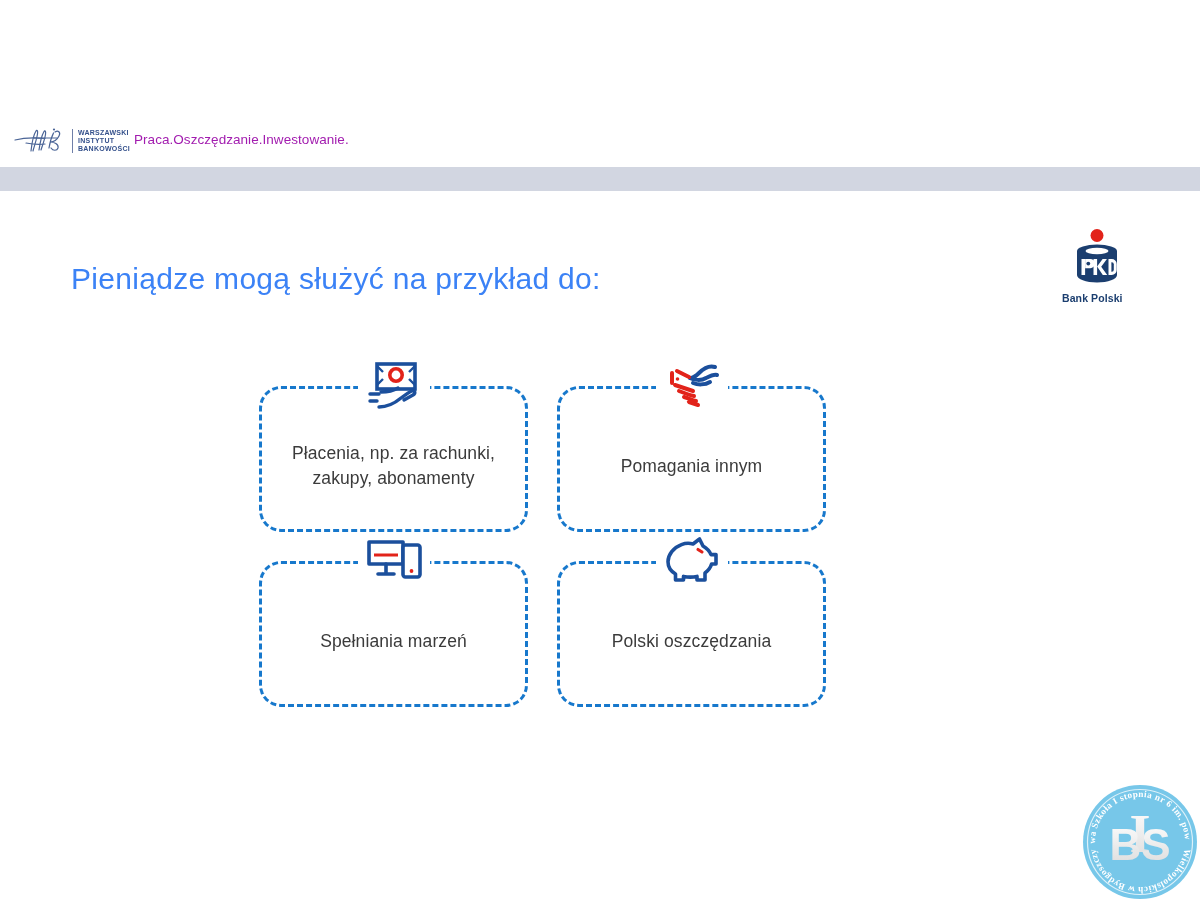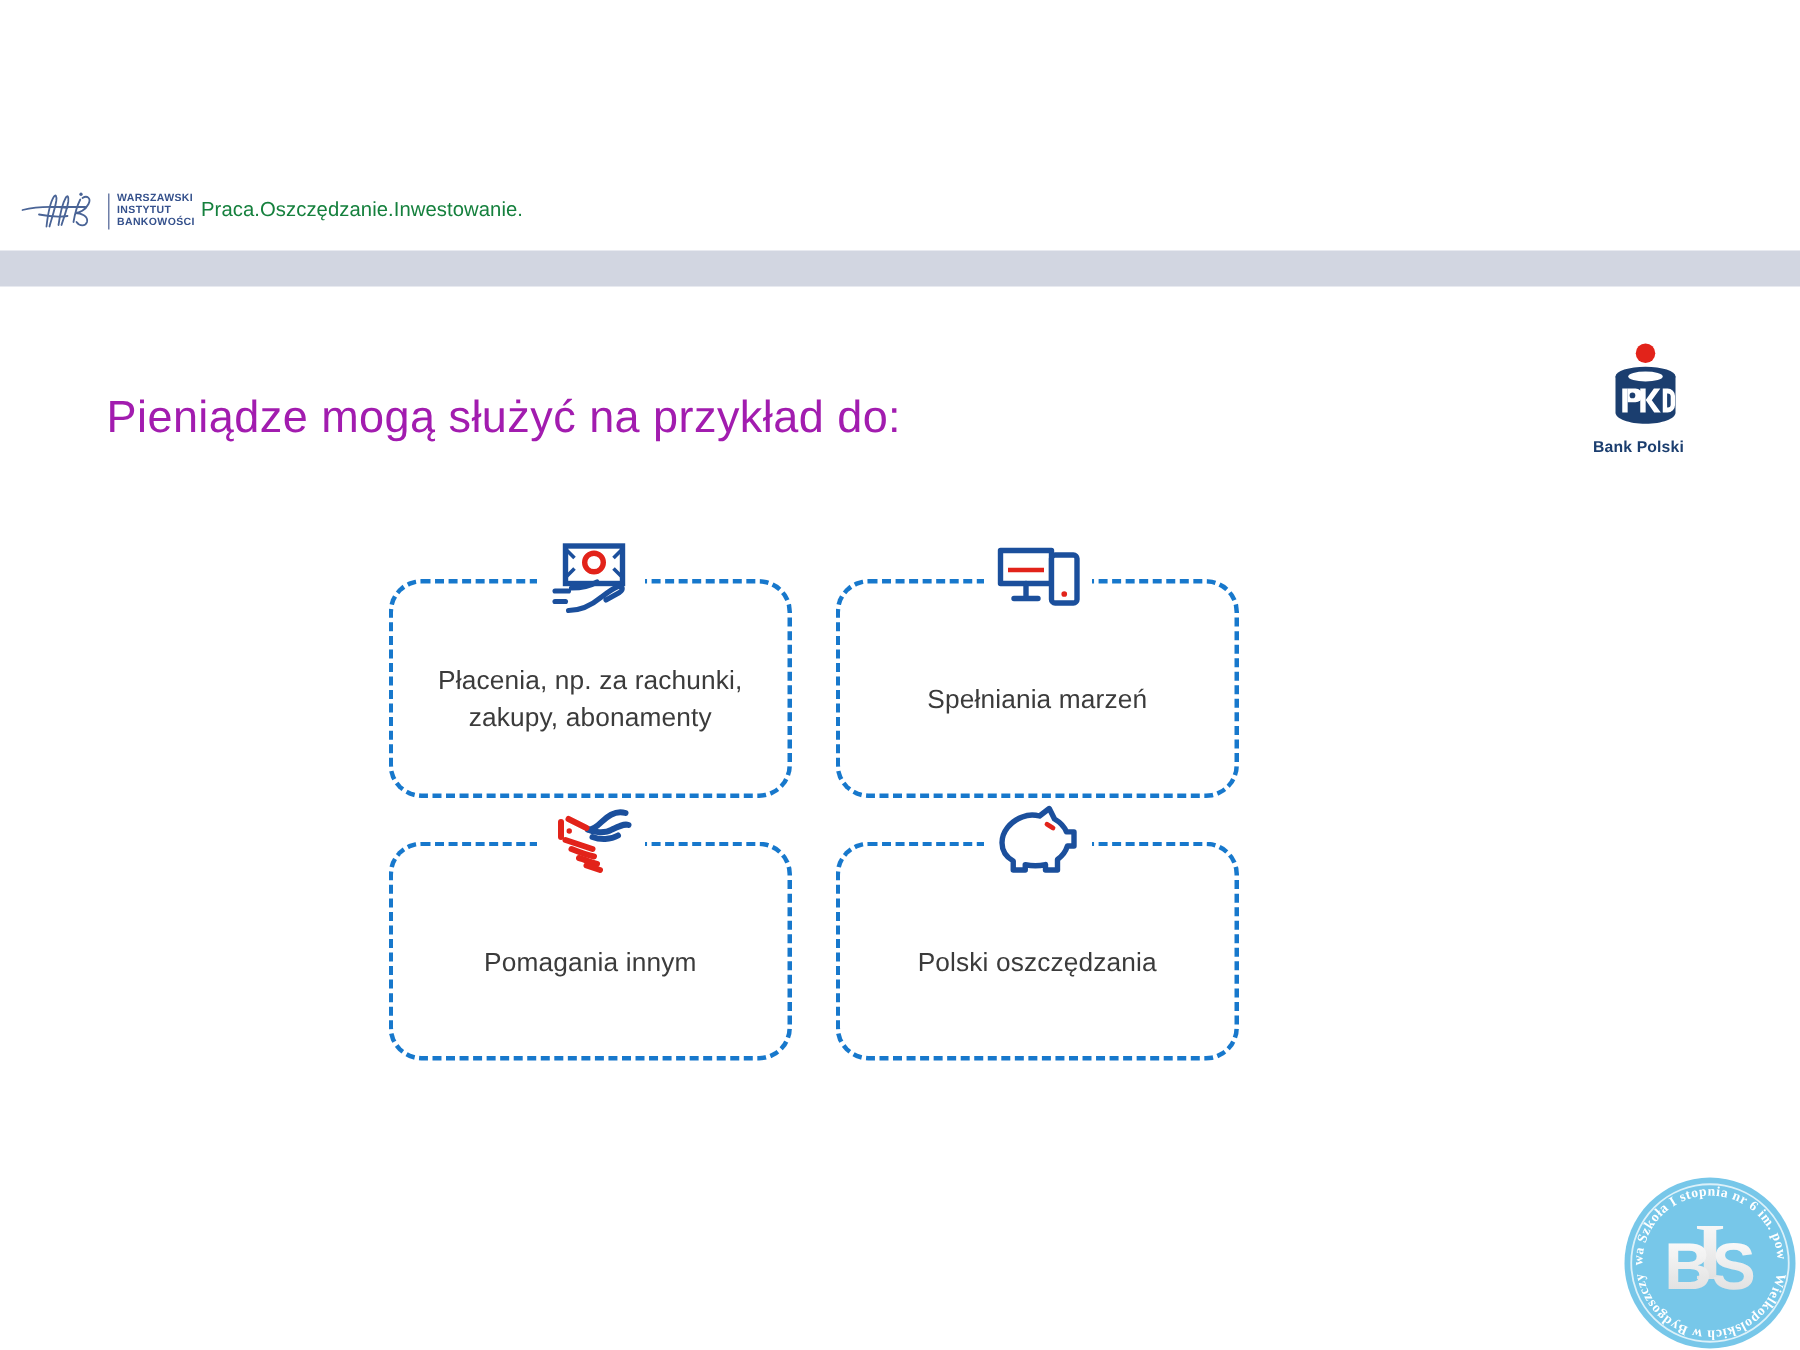--- a/index.html
+++ b/index.html
@@ -53,41 +53,41 @@
     font-weight: 700;
     letter-spacing: 0.25px;
     color: #35518c;
     white-space: nowrap;
   }
   #header-tagline {
     position: absolute;
     left: 134px;
     top: 132px;
     font-size: 13.5px;
-    color: #15803d;
+    color: #a21caf;
     letter-spacing: 0.05px;
     white-space: nowrap;
   }
   #header-band {
     position: absolute;
     left: 0;
     top: 167px;
     width: 1200px;
     height: 24px;
     background: #d2d6e1;
   }
 
   
   #slide-title {
     position: absolute;
     left: 71px;
     top: 262px;
     font-size: 30px;
     font-weight: 400;
-    color: #a21caf;
+    color: #3b82f6;
     letter-spacing: 0.3px;
     white-space: nowrap;
   }
 
   
   #pko-logo {
     position: absolute;
     left: 1062px;
     top: 228px;
     width: 70px;
@@ -228,48 +228,48 @@
         <path d="M14 46 C22 46, 30 42, 36 37 C40 34, 44 31, 47 30 C50 29, 51 32, 48 34 L39 39" fill="none" stroke="#1b4f9c" stroke-width="3.4" stroke-linecap="round" stroke-linejoin="round"></path>
         <path d="M16 31 C22 31, 28 30, 33 27" fill="none" stroke="#1b4f9c" stroke-width="3.4" stroke-linecap="round"></path>
       </svg>
     </div>
     <div class="card-label">Płacenia, np. za rachunki, zakupy, abonamenty</div>
   </div>
 
   <div class="info-card">
     <div class="card-icon">
       <svg width="58" height="50" viewBox="0 0 58 50">
-        <path d="M4 6 h34 v22 h-34 z" fill="none" stroke="#1b4f9c" stroke-width="3.6" stroke-linejoin="round"></path>
-        <path d="M21 28 v8 M13 38 h16" stroke="#1b4f9c" stroke-width="3.6" fill="none" stroke-linecap="round"></path>
-        <path d="M9 19 h24" stroke="#e2231a" stroke-width="3" fill="none"></path>
-        <rect x="38" y="9" width="17" height="32" rx="2.4" fill="#ffffff" stroke="#1b4f9c" stroke-width="3.6"></rect>
-        <circle cx="46.5" cy="35" r="1.9" fill="#e2231a"></circle>
-      </svg>
-    </div>
-    <div class="card-label">Spełniania marzeń</div>
-  </div>
-
-  <div class="info-card">
-    <div class="card-icon">
-      <svg width="58" height="50" viewBox="0 0 58 50">
         <g stroke-linecap="round" stroke-linejoin="round" fill="none">
           <path d="M52 6 C46 4, 40 8, 36 12 C33 15, 30 17, 27 17" stroke="#1b4f9c" stroke-width="4"></path>
           <path d="M27 17 C31 19, 38 20, 43 17 C47 15, 51 13, 54 14" stroke="#1b4f9c" stroke-width="4"></path>
           <path d="M30 22 C35 24, 42 24, 47 21" stroke="#1b4f9c" stroke-width="4"></path>
           <path d="M9 12 L9 22" stroke="#e2231a" stroke-width="4"></path>
           <path d="M14 10 C18 12, 22 14, 26 16" stroke="#e2231a" stroke-width="4"></path>
           <path d="M12 24 C18 26, 24 28, 30 30" stroke="#e2231a" stroke-width="4"></path>
           <path d="M16 30 C21 32, 26 34, 31 35" stroke="#e2231a" stroke-width="4"></path>
           <path d="M21 36 C25 37, 29 39, 33 40" stroke="#e2231a" stroke-width="4"></path>
           <path d="M26 41 C29 42, 32 43, 35 44" stroke="#e2231a" stroke-width="4"></path>
         </g>
         <circle cx="14.5" cy="18" r="1.8" fill="#e2231a"></circle>
       </svg>
     </div>
     <div class="card-label">Pomagania innym</div>
+  </div>
+
+  <div class="info-card">
+    <div class="card-icon">
+      <svg width="58" height="50" viewBox="0 0 58 50">
+        <path d="M4 6 h34 v22 h-34 z" fill="none" stroke="#1b4f9c" stroke-width="3.6" stroke-linejoin="round"></path>
+        <path d="M21 28 v8 M13 38 h16" stroke="#1b4f9c" stroke-width="3.6" fill="none" stroke-linecap="round"></path>
+        <path d="M9 19 h24" stroke="#e2231a" stroke-width="3" fill="none"></path>
+        <rect x="38" y="9" width="17" height="32" rx="2.4" fill="#ffffff" stroke="#1b4f9c" stroke-width="3.6"></rect>
+        <circle cx="46.5" cy="35" r="1.9" fill="#e2231a"></circle>
+      </svg>
+    </div>
+    <div class="card-label">Spełniania marzeń</div>
   </div>
 
   <div class="info-card">
     <div class="card-icon">
       <svg width="58" height="50" viewBox="0 0 58 50">
         <path d="M40 10 L36.5 3 L30 8 C26.5 7, 22 7.2, 18.5 8.6
                  C10.5 11.6, 5 18.6, 5 25.8
                  C5 31, 8 35.4, 12.5 38 L12.5 44 L20.5 44 L20.5 40.4
                  C24.5 41.3, 30 41.3, 34 40.4 L34 44 L42 44 L42 37
                  C45 34.8, 47.5 31.6, 48.6 28 L53 28 L53 18.6 L48 18.6

